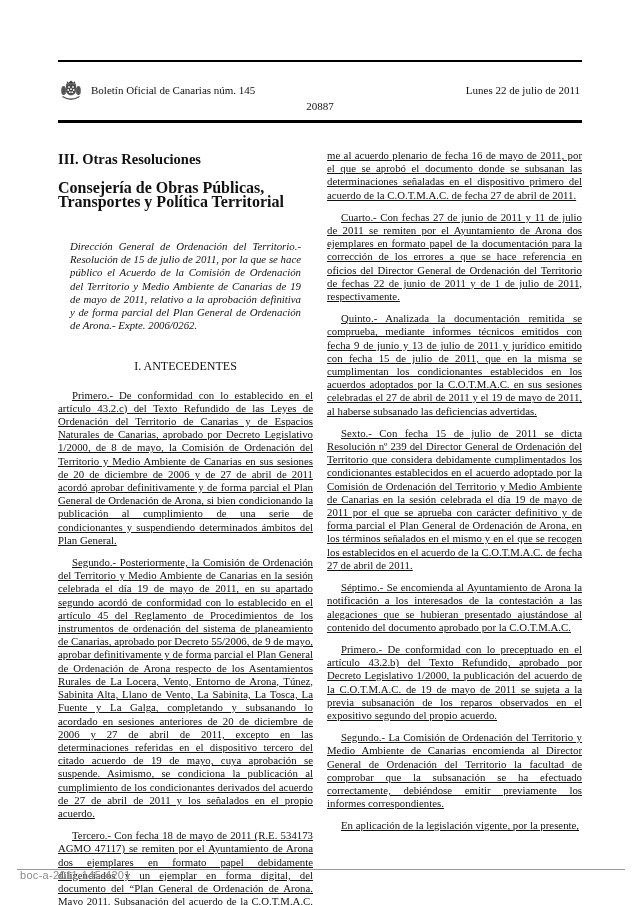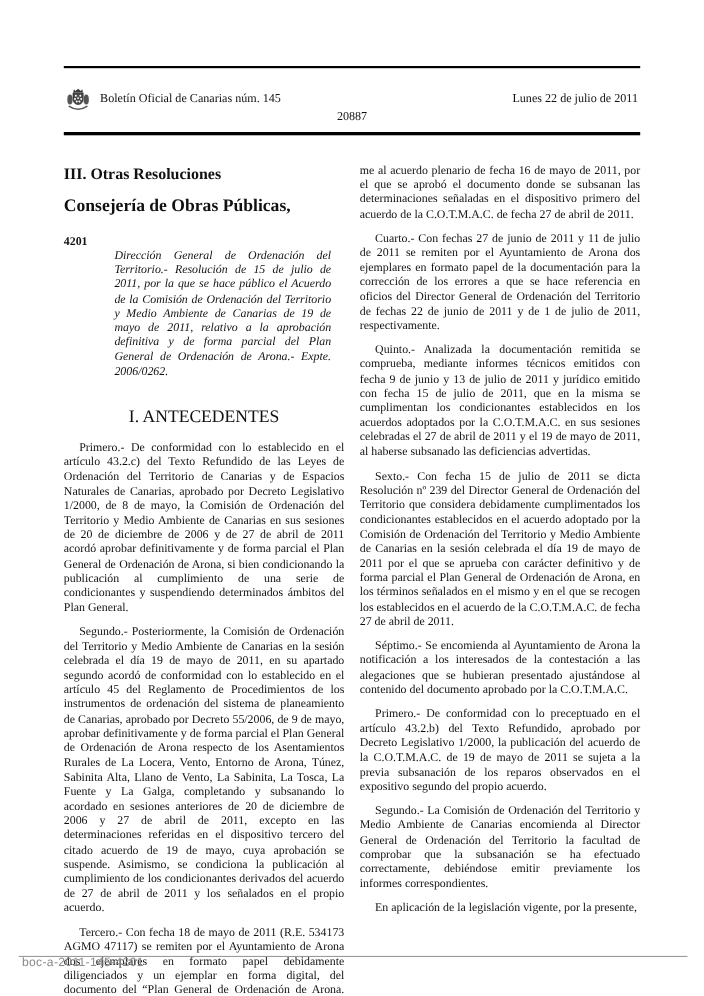--- a/index.html
+++ b/index.html
@@ -50,23 +50,23 @@
   .department {
     font-size: 16px;
     font-weight: bold;
     line-height: 14px;
     margin: 0 0 19px 0;
     text-align: left;
   }
   .notice { display: flex; margin: 0 0 16px 0; }
   .notice-num { font-weight: bold; width: 34px; flex: 0 0 auto; }
   .notice-title { font-style: italic; margin: 12px; flex: 1; text-align: justify; }
-  .para { margin: 9px 0; text-indent: 14px; }
+  .para { margin: 9px 0; text-indent: 14px; text-decoration: underline; }
   .para.no-indent { text-indent: 0; margin-top: 0; }
-  .center-head { margin: 15px 0; text-align: center; text-indent: 0; font-size: 16px; }
+  .center-head { margin: 15px 0; text-align: center; text-indent: 0; font-size: 12px; }
   
   .footer-rule {
     position: absolute;
     left: 17px; right: 15px;
     top: 869px;
     border-top: 1px solid #9a9a9a;
   }
   .footer-ref {
     position: absolute;
     left: 20px;
@@ -103,23 +103,22 @@
       <span>Boletín Oficial de Canarias núm. 145</span>
     </div>
     <div class="header-center">20887</div>
     <div class="header-right">Lunes 22 de julio de 2011</div>
   </header>
 
   <main class="columns">
 
     <section class="col">
       <h1 class="section-title">III. Otras Resoluciones</h1>
-      <h2 class="department"><span>Consejería de Obras Públicas,</span><br></h2>
+      <h2 class="department"><span>Consejería de Obras Públicas,</span><br><span>Transportes y Política Territorial</span></h2>
       <div class="notice">
-        <span class="notice-num">4201</span>
         <p class="notice-title">Dirección General de Ordenación del Territorio.- Resolución de 15 de julio de 2011, por la que se hace público el Acuerdo de la Comisión de Ordenación del Territorio y Medio Ambiente de Canarias de 19 de mayo de 2011, relativo a la aprobación definitiva y de forma parcial del Plan General de Ordenación de Arona.- Expte. 2006/0262.</p>
       </div>
       <p class="center-head">I. ANTECEDENTES</p>
       <p class="para">Primero.- De conformidad con lo establecido en el artículo 43.2.c) del Texto Refundido de las Leyes de Ordenación del Territorio de Canarias y de Espacios Naturales de Canarias, aprobado por Decreto Legislativo 1/2000, de 8 de mayo, la Comisión de Ordenación del Territorio y Medio Ambiente de Canarias en sus sesiones de 20 de diciembre de 2006 y de 27 de abril de 2011 acordó aprobar definitivamente y de forma parcial el Plan General de Ordenación de Arona, si bien condicionando la publicación al cumplimiento de una serie de condicionantes y suspendiendo determinados ámbitos del Plan General.</p>
       <p class="para">Segundo.- Posteriormente, la Comisión de Ordenación del Territorio y Medio Ambiente de Canarias en la sesión celebrada el día 19 de mayo de 2011, en su apartado segundo acordó de conformidad con lo establecido en el artículo 45 del Reglamento de Procedimientos de los instrumentos de ordenación del sistema de planeamiento de Canarias, aprobado por Decreto 55/2006, de 9 de mayo, aprobar definitivamente y de forma parcial el Plan General de Ordenación de Arona respecto de los Asentamientos Rurales de La Locera, Vento, Entorno de Arona, Túnez, Sabinita Alta, Llano de Vento, La Sabinita, La Tosca, La Fuente y La Galga, completando y subsanando lo acordado en sesiones anteriores de 20 de diciembre de 2006 y 27 de abril de 2011, excepto en las determinaciones referidas en el dispositivo tercero del citado acuerdo de 19 de mayo, cuya aprobación se suspende. Asimismo, se condiciona la publicación al cumplimiento de los condicionantes derivados del acuerdo de 27 de abril de 2011 y los señalados en el propio acuerdo.</p>
       <p class="para">Tercero.- Con fecha 18 de mayo de 2011 (R.E. 534173 AGMO 47117) se remiten por el Ayuntamiento de Arona dos ejemplares en formato papel debidamente diligenciados y un ejemplar en forma digital, del documento del “Plan General de Ordenación de Arona. Mayo 2011. Subsanación del acuerdo de la C.O.T.M.A.C. de 27 de abril de 2011 ( Apartado Primero)”, confor-</p>
     </section>
 
     <section class="col">
       <p class="para no-indent">me al acuerdo plenario de fecha 16 de mayo de 2011, por el que se aprobó el documento donde se subsanan las determinaciones señaladas en el dispositivo primero del acuerdo de la C.O.T.M.A.C. de fecha 27 de abril de 2011.</p>

